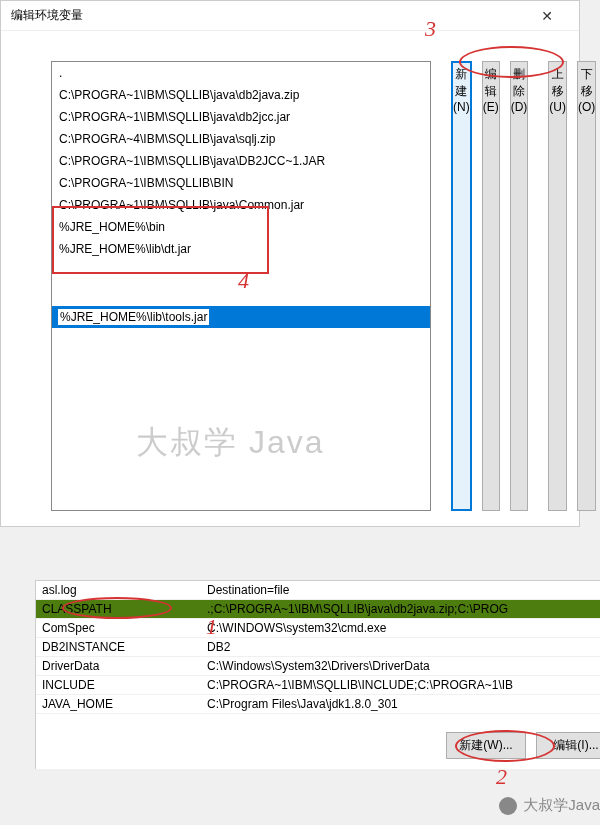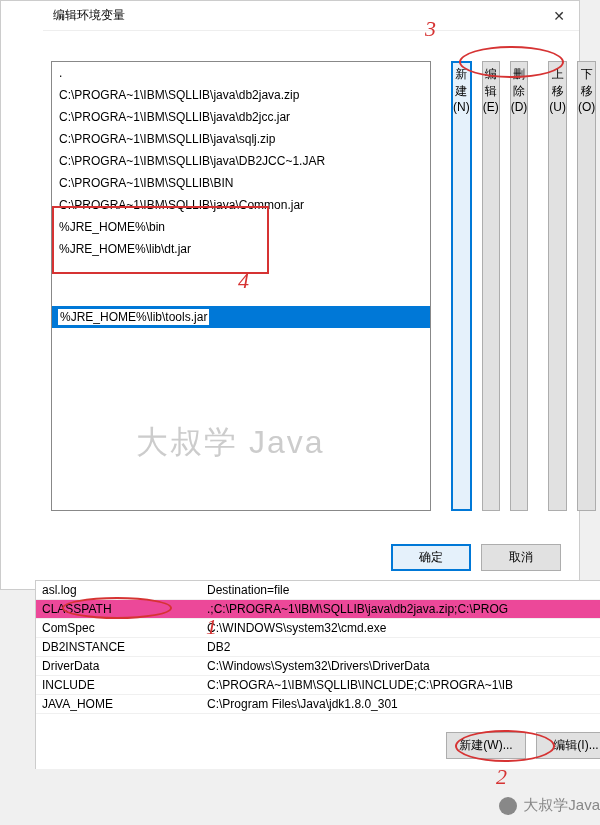--- a/index.html
+++ b/index.html
@@ -16,23 +16,22 @@
       position: absolute;
       top: 0; left: 0;
       width: 580px;
       background: #fff;
       border: 1px solid #ccc;
     }
     .titlebar {
       display: flex;
       align-items: center;
       justify-content: space-between;
-      padding: 6px 0 6px 10px;
+      padding: 6px 12px 6px 10px;
       border-bottom: 1px solid #eee;
-      margin-left: 42px;
     }
     .titlebar-title { font-size: 12px; }
     .close-x {
       width: 40px;
       text-align: center;
       font-size: 14px;
       color: #333;
     }
     .dialog-body {
       display: flex;
@@ -126,21 +125,21 @@
       font-size: 12px;
       table-layout: fixed;
     }
     .env-table td {
       padding: 2px 6px;
       border-bottom: 1px solid #f0f0f0;
       white-space: nowrap;
       overflow: hidden;
     }
     .env-table td:first-child { width: 165px; }
-    .env-table tr.selrow td { background: #ec4899; }
+    .env-table tr.selrow td { background: #4d7c0f; }
     .lower-footer {
       display: flex;
       justify-content: flex-end;
       gap: 10px;
       padding: 18px 18px 10px 0;
     }
     .lower-footer .btn { width: 80px; }
     .callout {
       position: absolute;
       color: #d63333;
@@ -180,21 +179,21 @@
     <span class="titlebar-title">编辑环境变量</span>
     <span class="close-x">✕</span>
   </div>
 
   <div class="dialog-body">
 
     <div class="list-box">
       <div class="list-row">.</div>
       <div class="list-row">C:\PROGRA~1\IBM\SQLLIB\java\db2java.zip</div>
       <div class="list-row">C:\PROGRA~1\IBM\SQLLIB\java\db2jcc.jar</div>
-      <div class="list-row">C:\PROGRA~1\IBM\SQLLIB\java\sqlj.zip</div>
+      <div class="list-row">C:\PROGRA~4\IBM\SQLLIB\java\sqlj.zip</div>
       <div class="list-row">C:\PROGRA~1\IBM\SQLLIB\java\DB2JCC~1.JAR</div>
       <div class="list-row">C:\PROGRA~1\IBM\SQLLIB\BIN</div>
       <div class="list-row">C:\PROGRA~1\IBM\SQLLIB\java\Common.jar</div>
       <div class="list-row">%JRE_HOME%\bin</div>
       <div class="list-row">%JRE_HOME%\lib\dt.jar</div>
       <div class="list-row selected">
         <span class="edit-cell">%JRE_HOME%\lib\tools.jar</span>
       </div>
 
       <div class="red-box" style="top:144px;left:0;width:217px;height:68px;"></div>
@@ -207,24 +206,20 @@
       <div class="gap"></div>
       <div class="btn">上移(U)</div>
       <div class="btn">下移(O)</div>
       <div class="biggap"></div>
       <div class="btn">编辑文本(T)...</div>
     </div>
 
     <div class="watermark">大叔学 Java</div>
   </div>
 
-  <div class="dialog-footer">
-    <div class="btn primary">确定</div>
-    <div class="btn">取消</div>
-  </div>
 </div>
 
 <div class="callout" style="top:16px;left:425px;">3</div>
 <div class="red-ellipse" style="top:46px;left:459px;width:105px;height:32px;"></div>
 <div class="callout" style="top:268px;left:238px;">4</div>
 
 <div class="lower-panel">
   <table class="env-table">
     <tbody>
         <tr>

